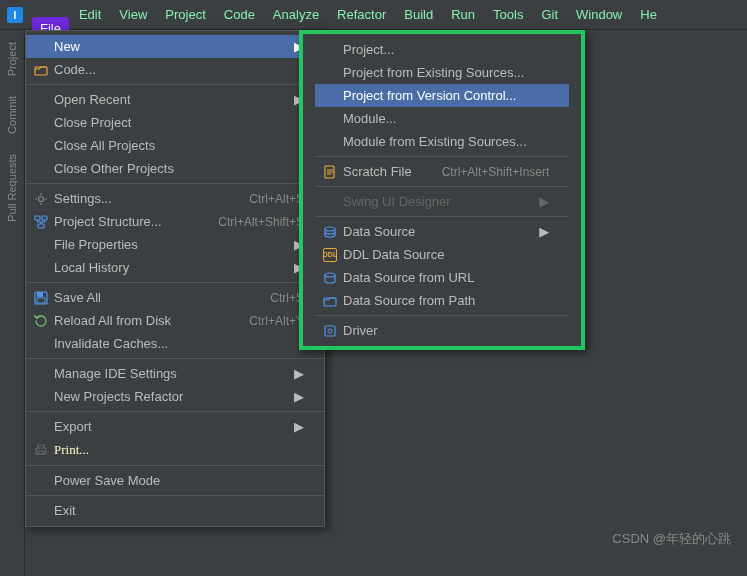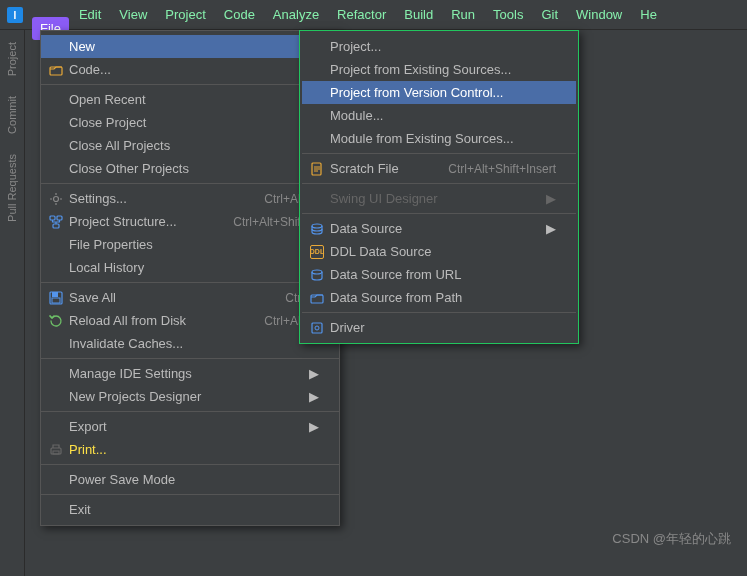--- a/index.html
+++ b/index.html
@@ -25,21 +25,21 @@
       gap: 2px;
     }
     .menu-bar-item {
       padding: 4px 8px;
       cursor: pointer;
       color: #86efac;
       border-radius: 3px;
       font-size: 13px;
     }
     .menu-bar-item.active {
-      background: #8b5cf6;
+      background: #6d28d9;
       color: #ffffff;
       margin-top: 28px;
     }
     .app-icon {
       width: 22px;
       height: 22px;
       margin-right: 4px;
       display: flex;
       align-items: center;
       justify-content: center;
@@ -120,24 +120,24 @@
       background: #555;
       margin: 3px 0;
     }
 
     
     .new-submenu {
       position: absolute;
       left: 299px;
       top: 30px;
       background: #3c3f41;
-      border: 1px solid #22c55e;
+      border: 4px solid #22c55e;
       box-shadow: 3px 3px 8px rgba(0,0,0,0.5);
       min-width: 280px;
-      padding: 4px 2px;
+      padding: 4px 12px;
       z-index: 11;
       text-align: right;
     }
 
     .watermark {
       position: absolute;
       bottom: 28px;
       right: 16px;
       color: #888;
       font-size: 13px;
@@ -167,21 +167,21 @@
   <div class="menu-bar-item">Window</div>
   <div class="menu-bar-item">He</div>
 </div>
 
 <div class="sidebar">
   <div class="sidebar-tab">Project</div>
   <div class="sidebar-tab">Commit</div>
   <div class="sidebar-tab">Pull Requests</div>
 </div>
 
-<div class="file-menu" style="position:absolute; top:30px; left:40px; z-index:10;">
+<div class="file-menu" style="position:absolute; top:30px; left:25px; z-index:10;">
 
   <div class="menu-item active-item">
     <span class="icon-area"></span>
     <span>New</span>
     <span class="arrow">▶</span>
   </div>
 
   <div class="menu-item">
     <span class="icon-area">
       <svg width="14" height="14" viewBox="0 0 14 14">
@@ -283,40 +283,40 @@
   <div class="menu-separator"></div>
 
   <div class="menu-item">
     <span class="icon-area"></span>
     <span>Manage IDE Settings</span>
     <span class="arrow">▶</span>
   </div>
 
   <div class="menu-item">
     <span class="icon-area"></span>
-    <span>New Projects Designer</span>
+    <span>New Projects Refactor</span>
     <span class="arrow">▶</span>
   </div>
   <div class="menu-separator"></div>
 
   <div class="menu-item">
     <span class="icon-area"></span>
     <span>Export</span>
     <span class="arrow">▶</span>
   </div>
 
   <div class="menu-item disabled">
     <span class="icon-area">
       <svg width="14" height="14" viewBox="0 0 14 14">
           <rect x="2" y="5" width="10" height="6" rx="1" fill="none" stroke="#666" stroke-width="1.2"></rect>
           <path d="M4 5V2h6v3" stroke="#666" stroke-width="1.2" fill="none"></path>
           <rect x="4" y="8" width="6" height="3" fill="none" stroke="#666" stroke-width="1"></rect>
         </svg>
     </span>
-    <span style="color:#fde047;">Print...</span>
+    <span style="color:#fef9c3;font-family:Liberation Serif, serif;">Print...</span>
   </div>
   <div class="menu-separator"></div>
 
   <div class="menu-item">
     <span class="icon-area"></span>
     <span>Power Save Mode</span>
   </div>
   <div class="menu-separator"></div>
 
   <div class="menu-item">

